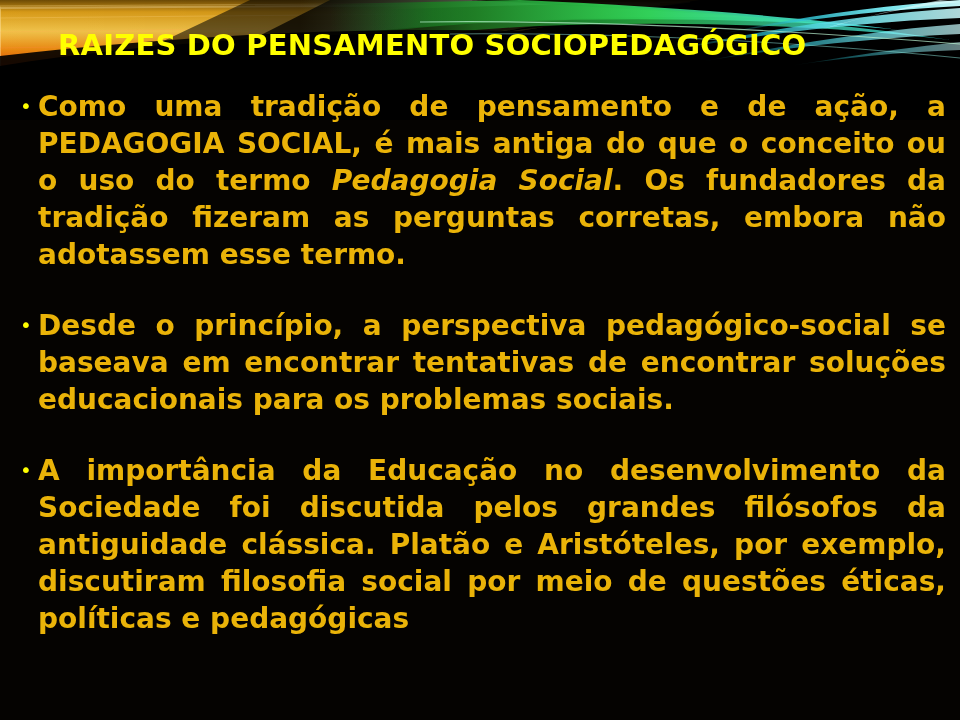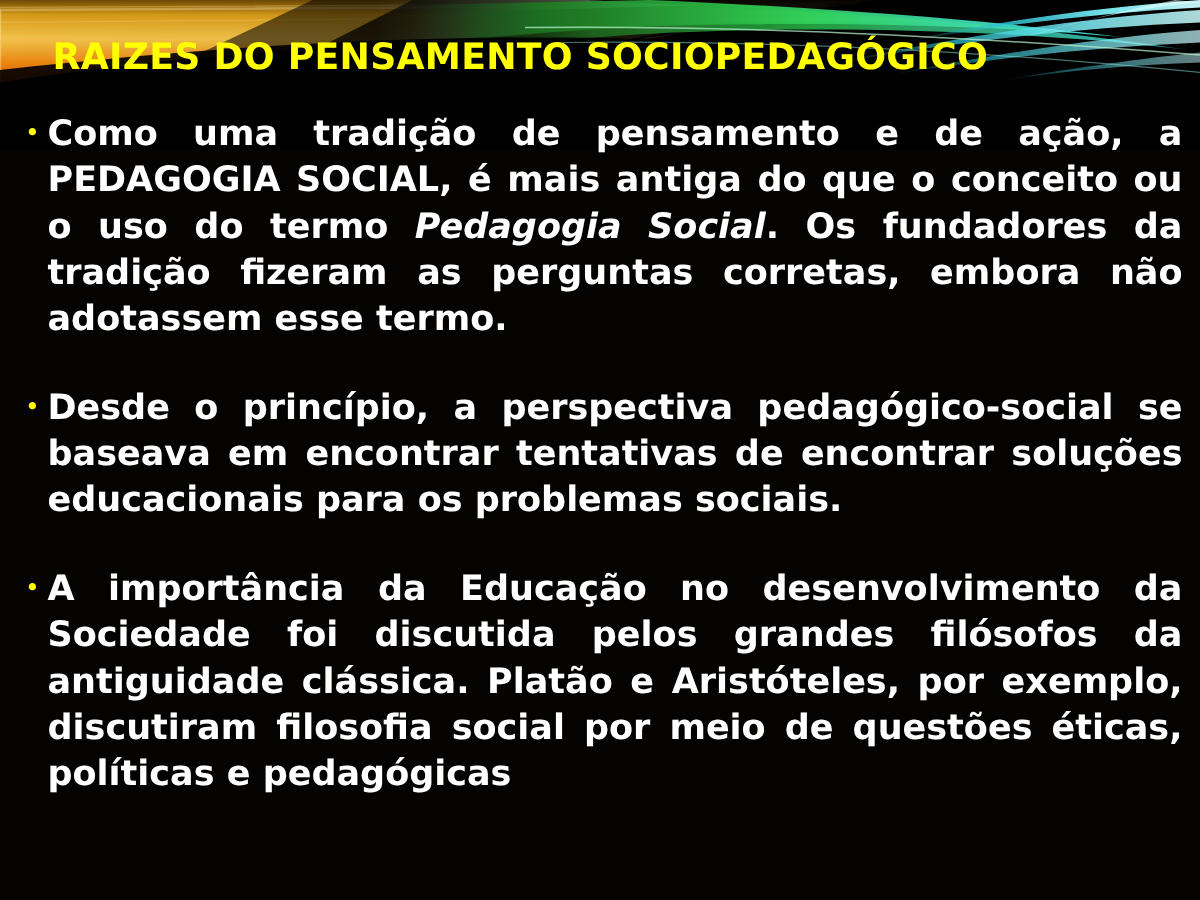--- a/index.html
+++ b/index.html
@@ -23,21 +23,21 @@
     top: 0; left: 0;
     width: 960px;
     height: 120px;
     overflow: hidden;
   }
   .banner svg { display: block; width: 960px; height: 120px; }
 
   
   .title {
     position: absolute;
-    left: 42px;
+    left: 58px;
     top: 28px;
     width: 880px;
     color: #ffff00;
     font-size: 29px;
     font-weight: bold;
     letter-spacing: 0.2px;
     line-height: 34px;
     white-space: nowrap;
     z-index: 6;
   }
@@ -64,21 +64,21 @@
     text-align: center;
     color: #ffff00;
   }
   .para {
     flex: 1 1 auto;
     font-size: 28px;
     line-height: 37px;
     font-weight: bold;
     text-align: justify;
     text-justify: inter-word;
-    color: #ffffff;
+    color: #eab308;
   }
   .para.lastline-left { text-align-last: left; }
   .para i { font-style: italic; }
 </style>
 </head>
 <body>
 
 <div id="slide">
 
   <div class="banner">

